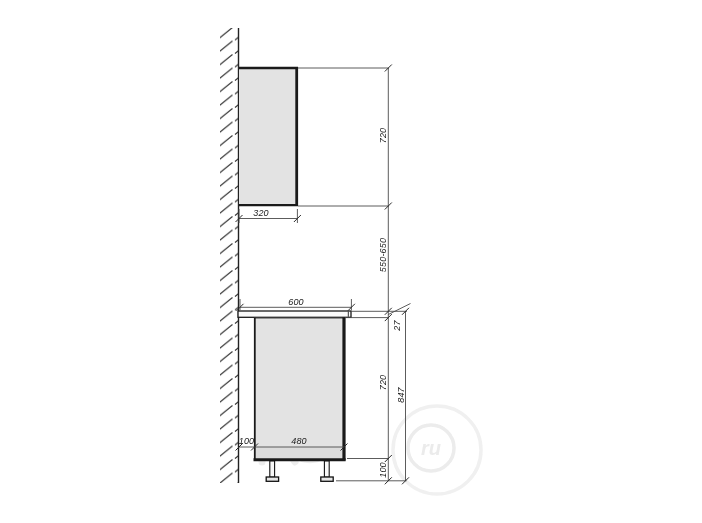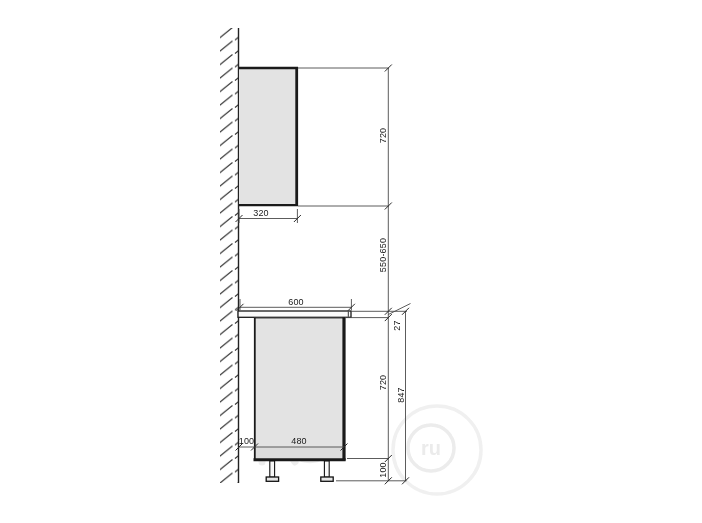--- a/index.html
+++ b/index.html
@@ -1,17 +1,17 @@
 <!DOCTYPE html>
 <html><head>
 <meta charset="utf-8">
 <style>
   html,body{margin:0;padding:0;background:#ffffff;}
   .stage{position:relative;width:670px;height:523px;background:#ffffff;overflow:hidden;
-         font-family:"Liberation Sans", sans-serif;}
+         font-family:"Liberation Sans", sans-serif;font-style:italic;}
   svg text{font-family:"Liberation Sans", sans-serif;font-size:9px;fill:#1a1a1a;}
   svg .dimtxt{letter-spacing:0.2px;}
 </style>
 </head>
 <body>
 
 <div class="stage">
 <svg width="702" height="523" viewBox="0 0 702 523">
 
   <defs>

